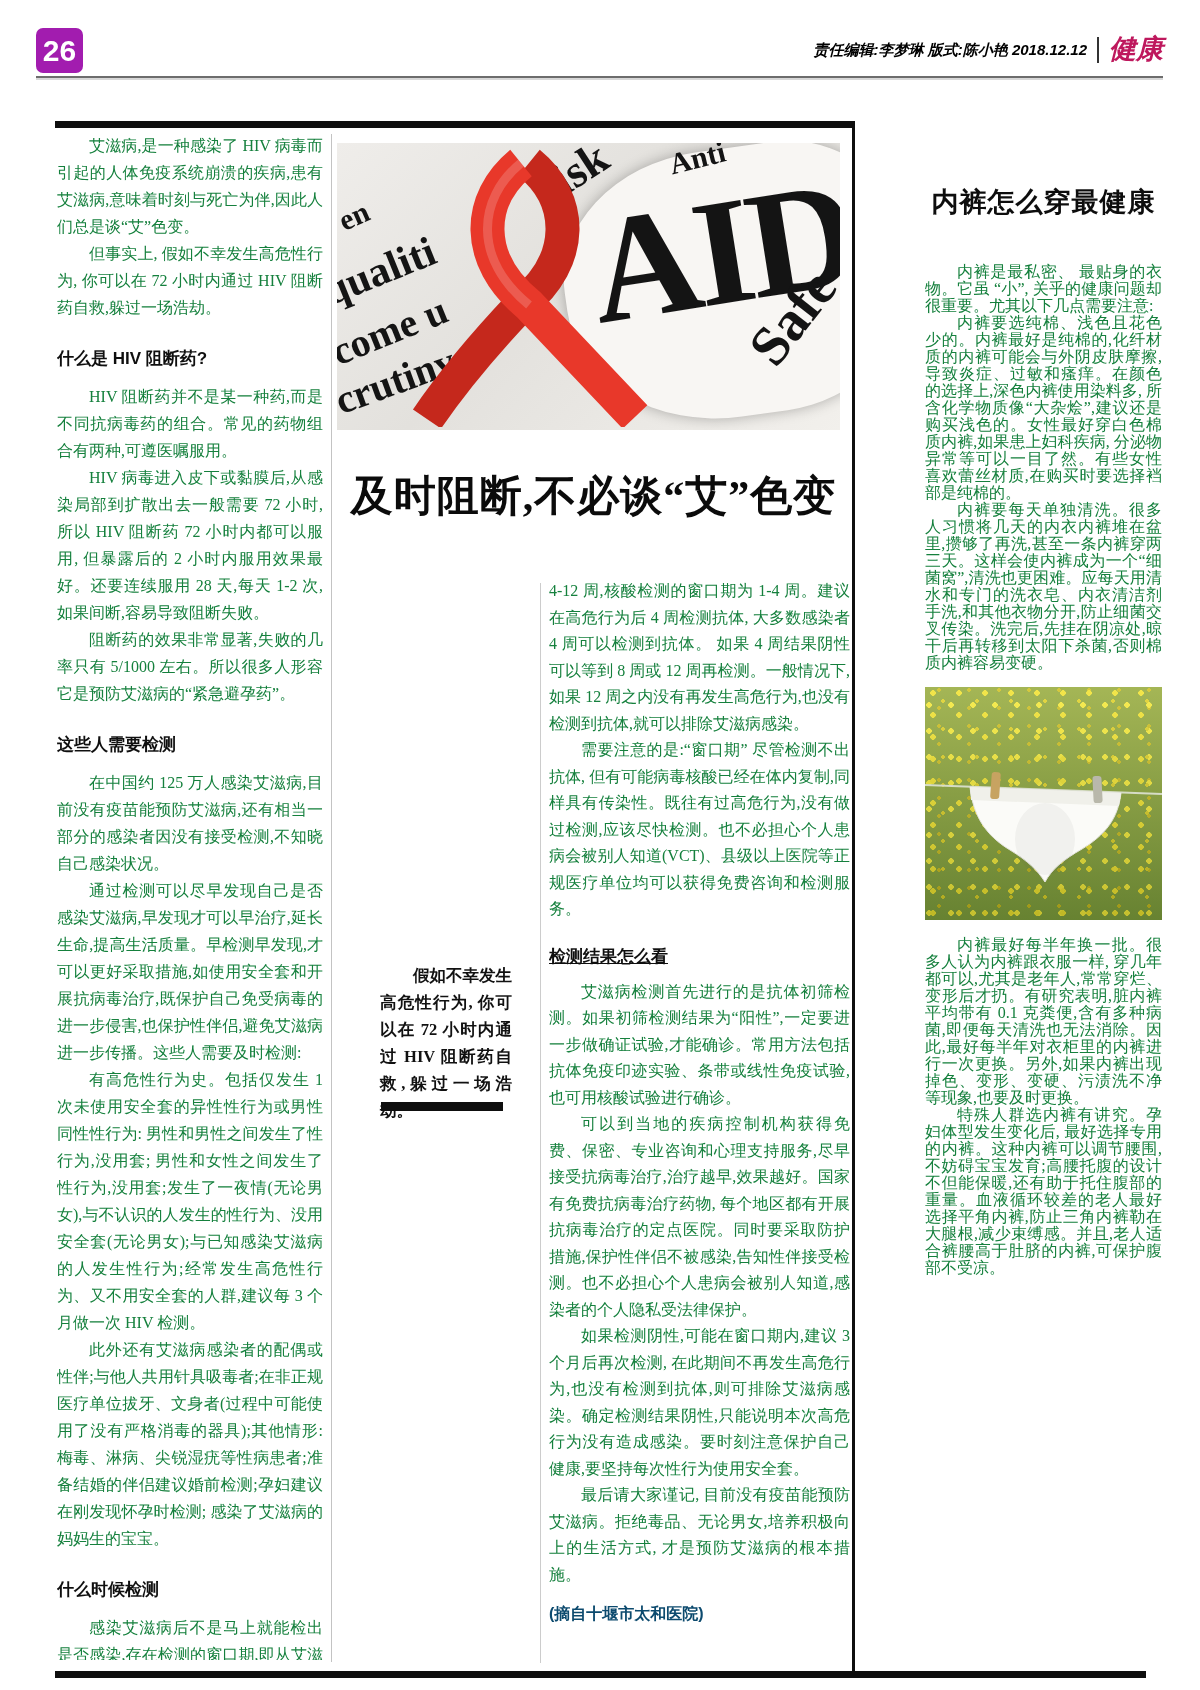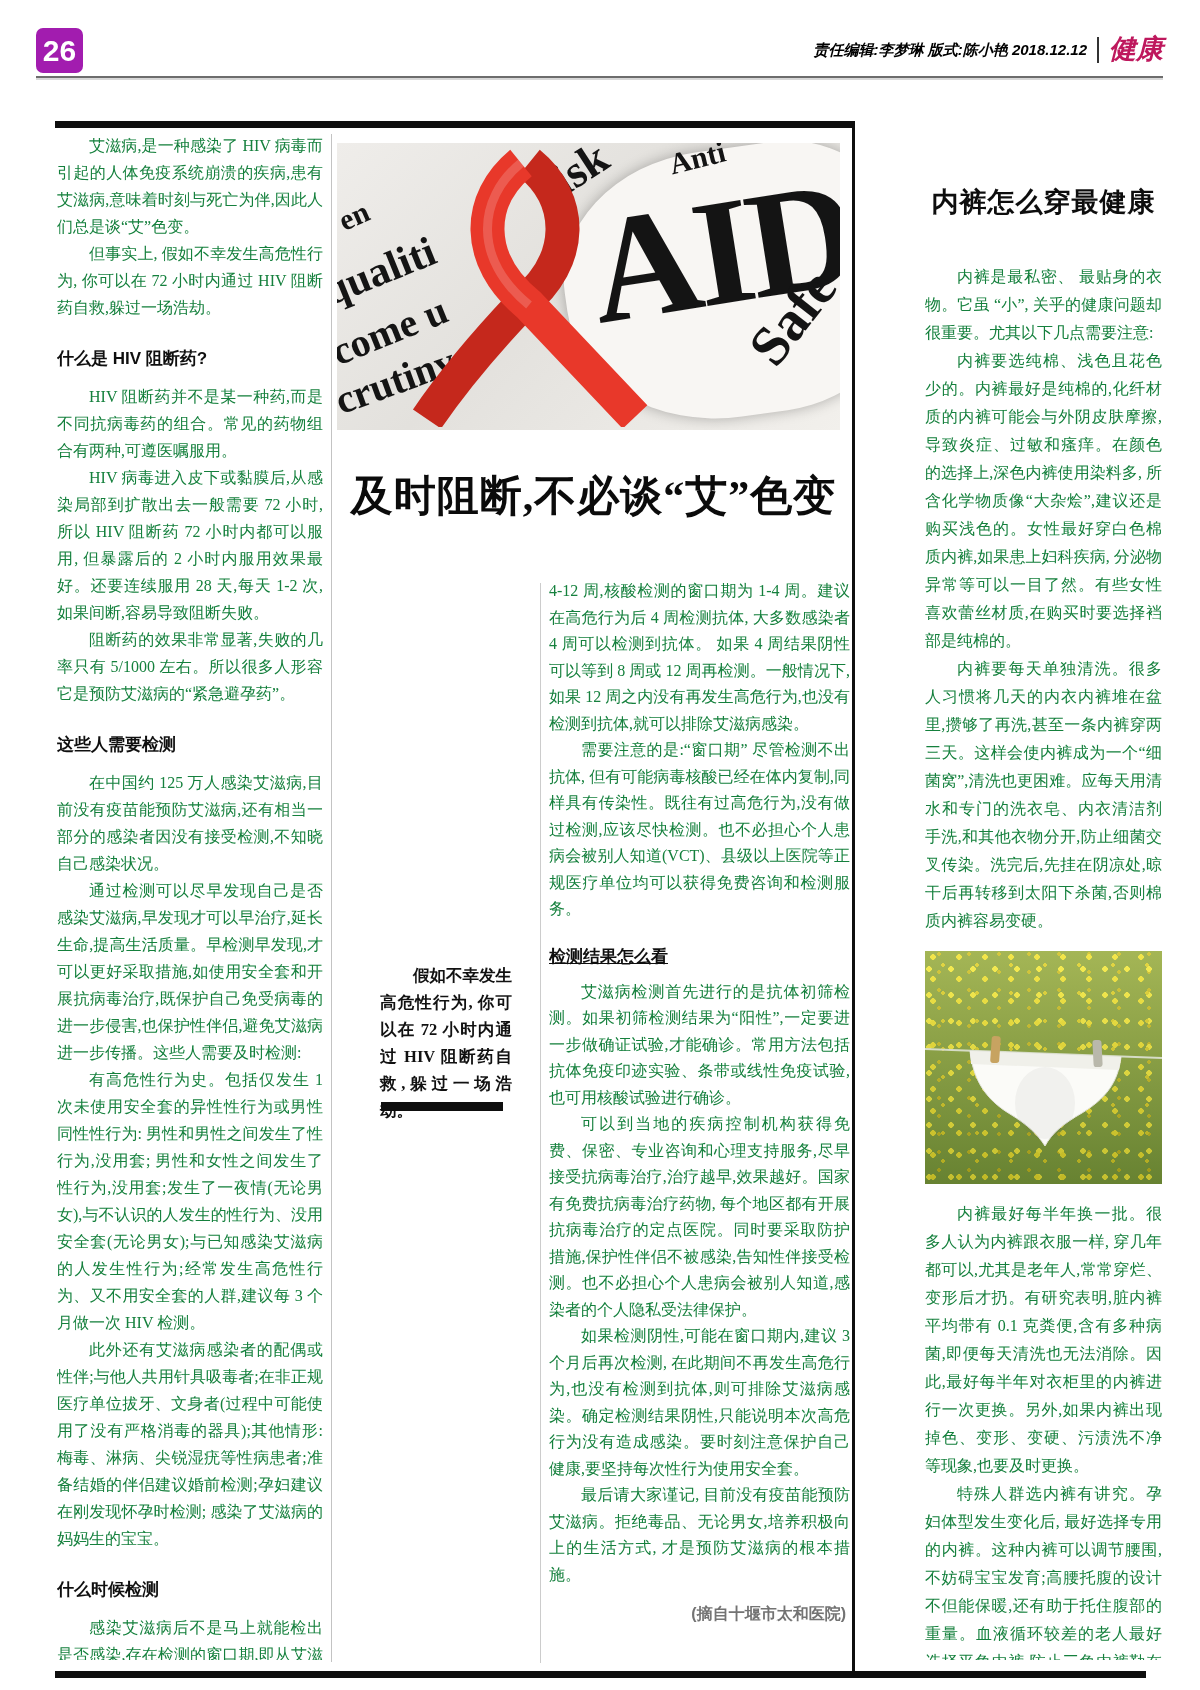--- a/index.html
+++ b/index.html
@@ -23,29 +23,29 @@
   .rule-vert{left:852px;top:121px;width:3px;height:1557px;}
   .rule-bottom{left:55px;top:1671px;width:1091px;height:7px;}
   .divider{position:absolute;width:1px;background:#c3c3c3;}
   .divider-1{left:331px;top:134px;height:1528px;}
   .divider-2{left:540px;top:583px;height:1080px;background:#cccccc;}
 
   
   .body{font:16px/27px "Liberation Serif","DejaVu Serif",serif;color:#15803d;text-align:justify;margin:0;}
   .indent{text-indent:2em;}
   .subhead{font:bold 17px/24px "Liberation Sans","DejaVu Sans",sans-serif;color:#0f0f0f;margin:26px 0 12px;}
-  .attribution{font:bold 16px/24px "Liberation Sans","DejaVu Sans",sans-serif;color:#737373;
-               text-align:right;margin:14px 4px 18px 0;}
+  .attribution{font:bold 16px/24px "Liberation Sans","DejaVu Sans",sans-serif;color:#0c4a6e;
+               text-align:left;margin:14px 4px 18px 0;}
 
   .left-col{position:absolute;left:57px;top:132px;width:266px;height:1528px;overflow:hidden;}
   .mid-body{position:absolute;left:549px;top:578px;width:301px;height:1086px;overflow:hidden;}
   .mid-body .body{line-height:26.5px;}
   .mid-body .subhead{margin:22px 0 10px;text-decoration:underline;}
   .right-col{position:absolute;left:925px;top:178px;width:237px;height:1482px;overflow:hidden;}
-  .right-col .body{line-height:28px;}
+  .right-col .body{line-height:17px;}
   .right-title{font:bold 27px/32px "Liberation Serif","DejaVu Serif",serif;color:#0d0d0d;
                text-align:center;margin:8px 0 45px;letter-spacing:1px;}
 
   .headline{position:absolute;left:337px;top:468px;width:513px;text-align:center;
             font:bold 42px/56px "Liberation Serif","DejaVu Serif",serif;color:#0b0b0b;letter-spacing:1px;}
 
   .pull-quote{position:absolute;left:380px;top:962px;width:132px;
               font:bold 16.5px/27px "Liberation Serif","DejaVu Serif",serif;color:#111;
               text-align:justify;text-indent:2em;}
   .quote-bar{position:absolute;left:381px;top:1102px;width:122px;height:9px;background:#0e0e0e;}

